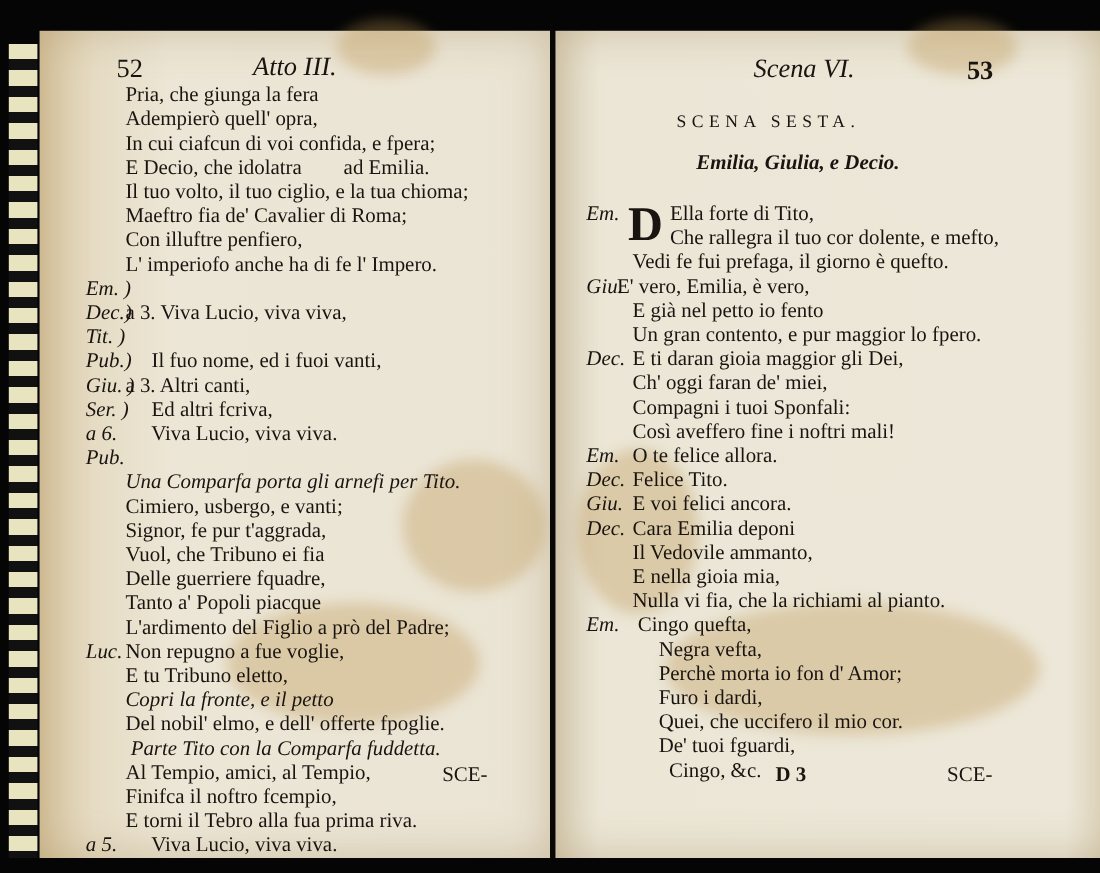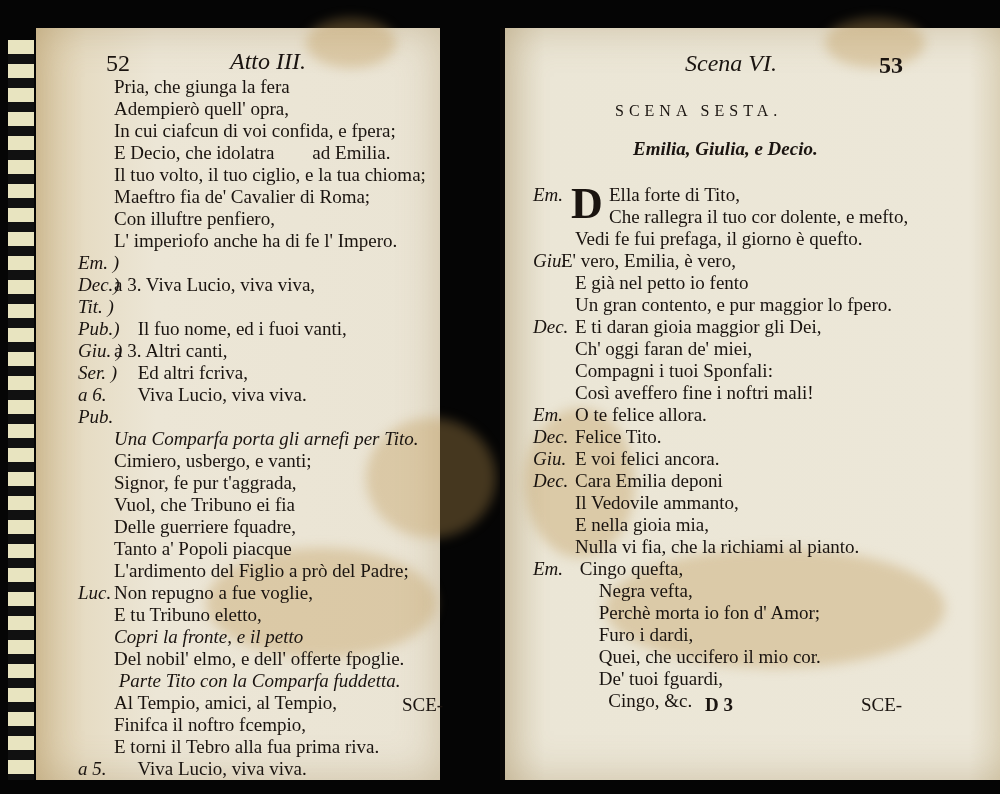--- a/index.html
+++ b/index.html
@@ -4,21 +4,21 @@
 <style>
   html,body{margin:0;padding:0;}
   body{width:1000px;height:794px;background:#050505;position:relative;overflow:hidden;
        font-family:"Liberation Serif","DejaVu Serif",serif;color:#1a1410;}
   .spiral{position:absolute;left:8px;top:40px;width:26px;height:740px;
           background:repeating-linear-gradient(180deg,#e8e4c0 0 14px,#111 14px 24px);}
   .spiral-r{position:absolute;right:8px;top:60px;width:14px;height:720px;
           background:repeating-linear-gradient(180deg,#e8e4c0 0 18px,#111 18px 28px);}
   .page{position:absolute;top:28px;height:752px;background:#eae4d3;
         box-shadow:inset 0 0 40px rgba(150,120,70,.35);}
-  .page.left{left:36px;width:404px;
+  .page.left{left:36px;width:464px;
         background:linear-gradient(90deg,#d9c7a2 0,#e6dcc4 50px,#ece6d6 120px,#eae4d4 100%);}
   .page.right{left:505px;width:470px;
         background:linear-gradient(90deg,#ddd4bd 0,#ebe6d6 40px,#ece7d8 90%,#d8cdb0 100%);
         border-right:3px double #3b2c1a;padding-left:45px;}
   .gutter{position:absolute;left:500px;top:28px;width:5px;height:752px;background:#0a0806;}
   .stain{position:absolute;border-radius:50%;background:rgba(190,150,80,.35);filter:blur(6px);}
   .hdr{position:absolute;font-size:24px;}
   .lines{position:absolute;font-size:19px;line-height:22px;}
   .line{white-space:pre;height:22px;position:relative;}
   .spk{position:absolute;left:0;font-style:italic;}

